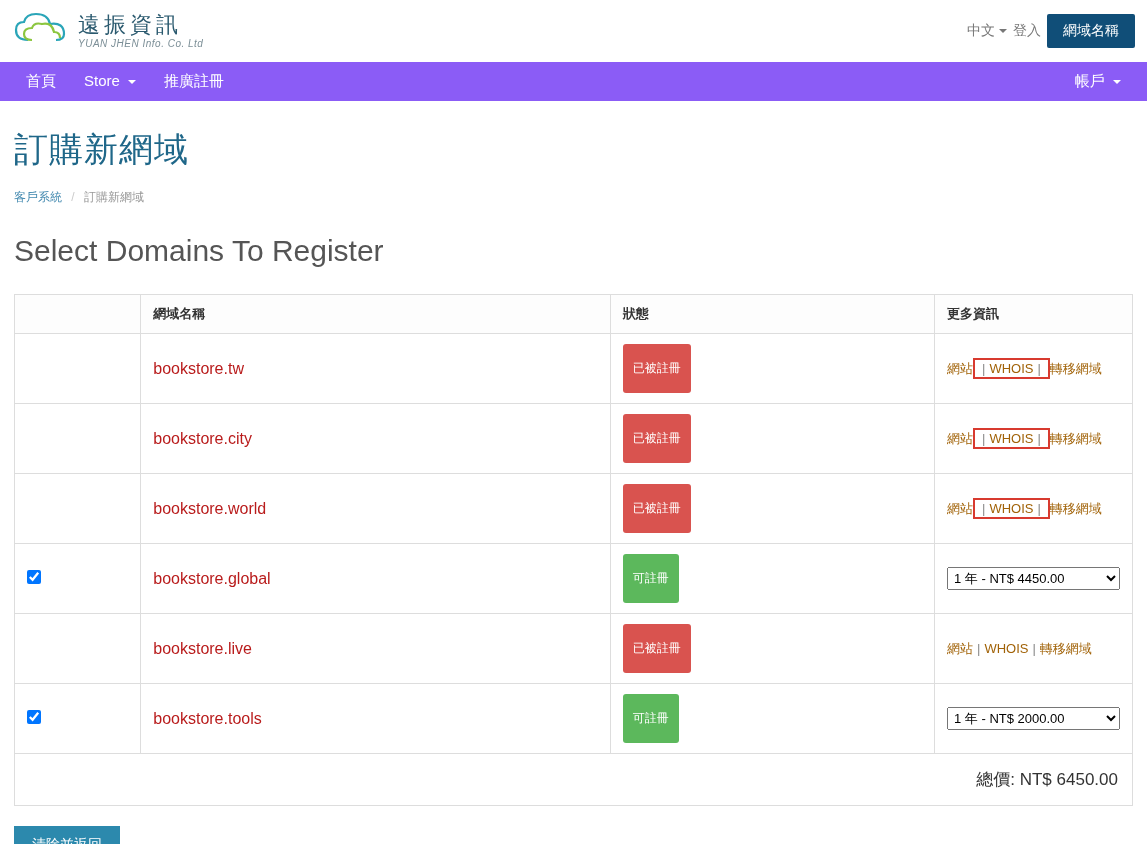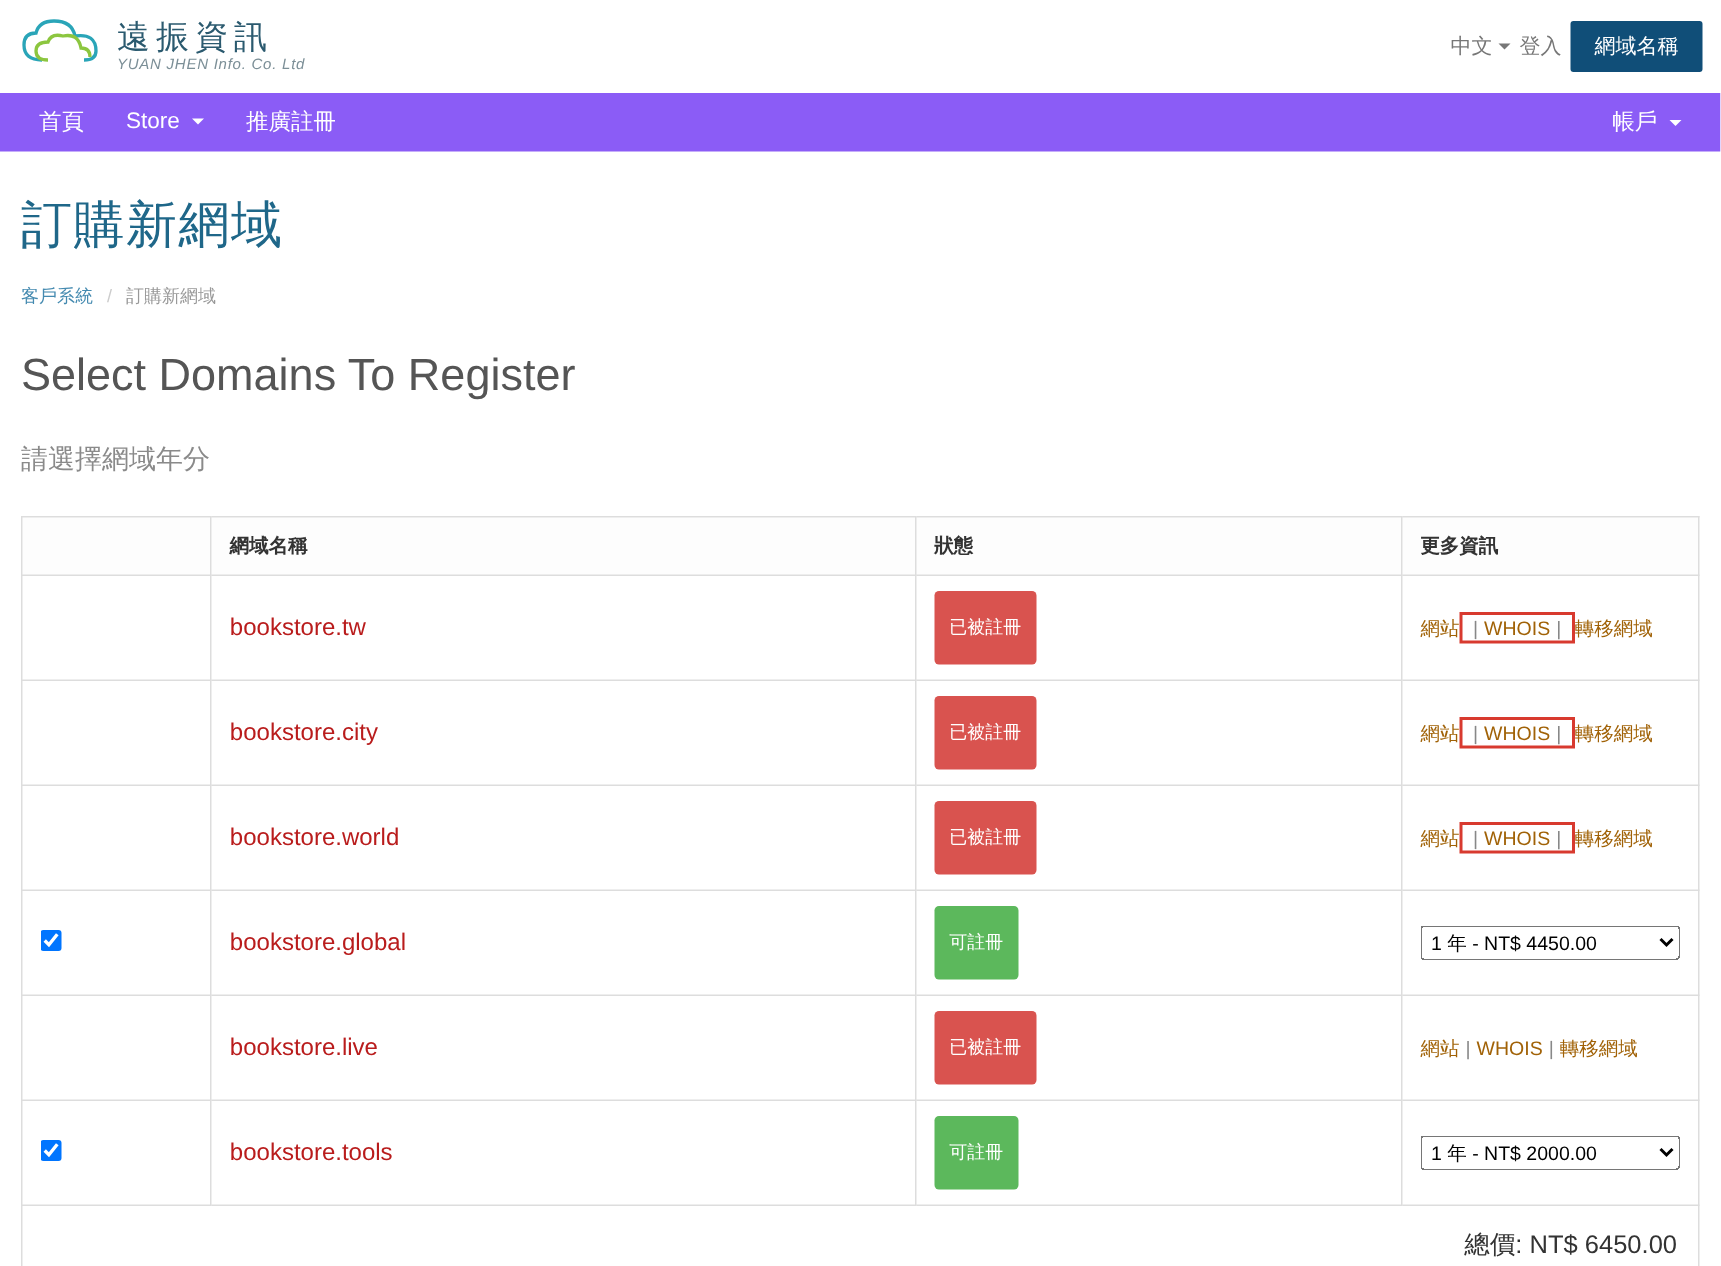--- a/index.html
+++ b/index.html
@@ -92,21 +92,20 @@
 
 <div class="container">
   <h1 class="page-title">訂購新網域</h1>
   <div class="breadcrumb">
     <a href="#">客戶系統</a>
     <span class="sep">/</span>
     <span>訂購新網域</span>
   </div>
 
   <h2 class="section-title">Select Domains To Register</h2>
-  <p class="section-sub">請選擇網域年分</p>
 
   <table class="domain-table">
     <thead>
       <tr>
         <th class="col-check"></th>
         <th>網域名稱</th>
         <th>狀態</th>
         <th>更多資訊</th>
       </tr>
     </thead>

